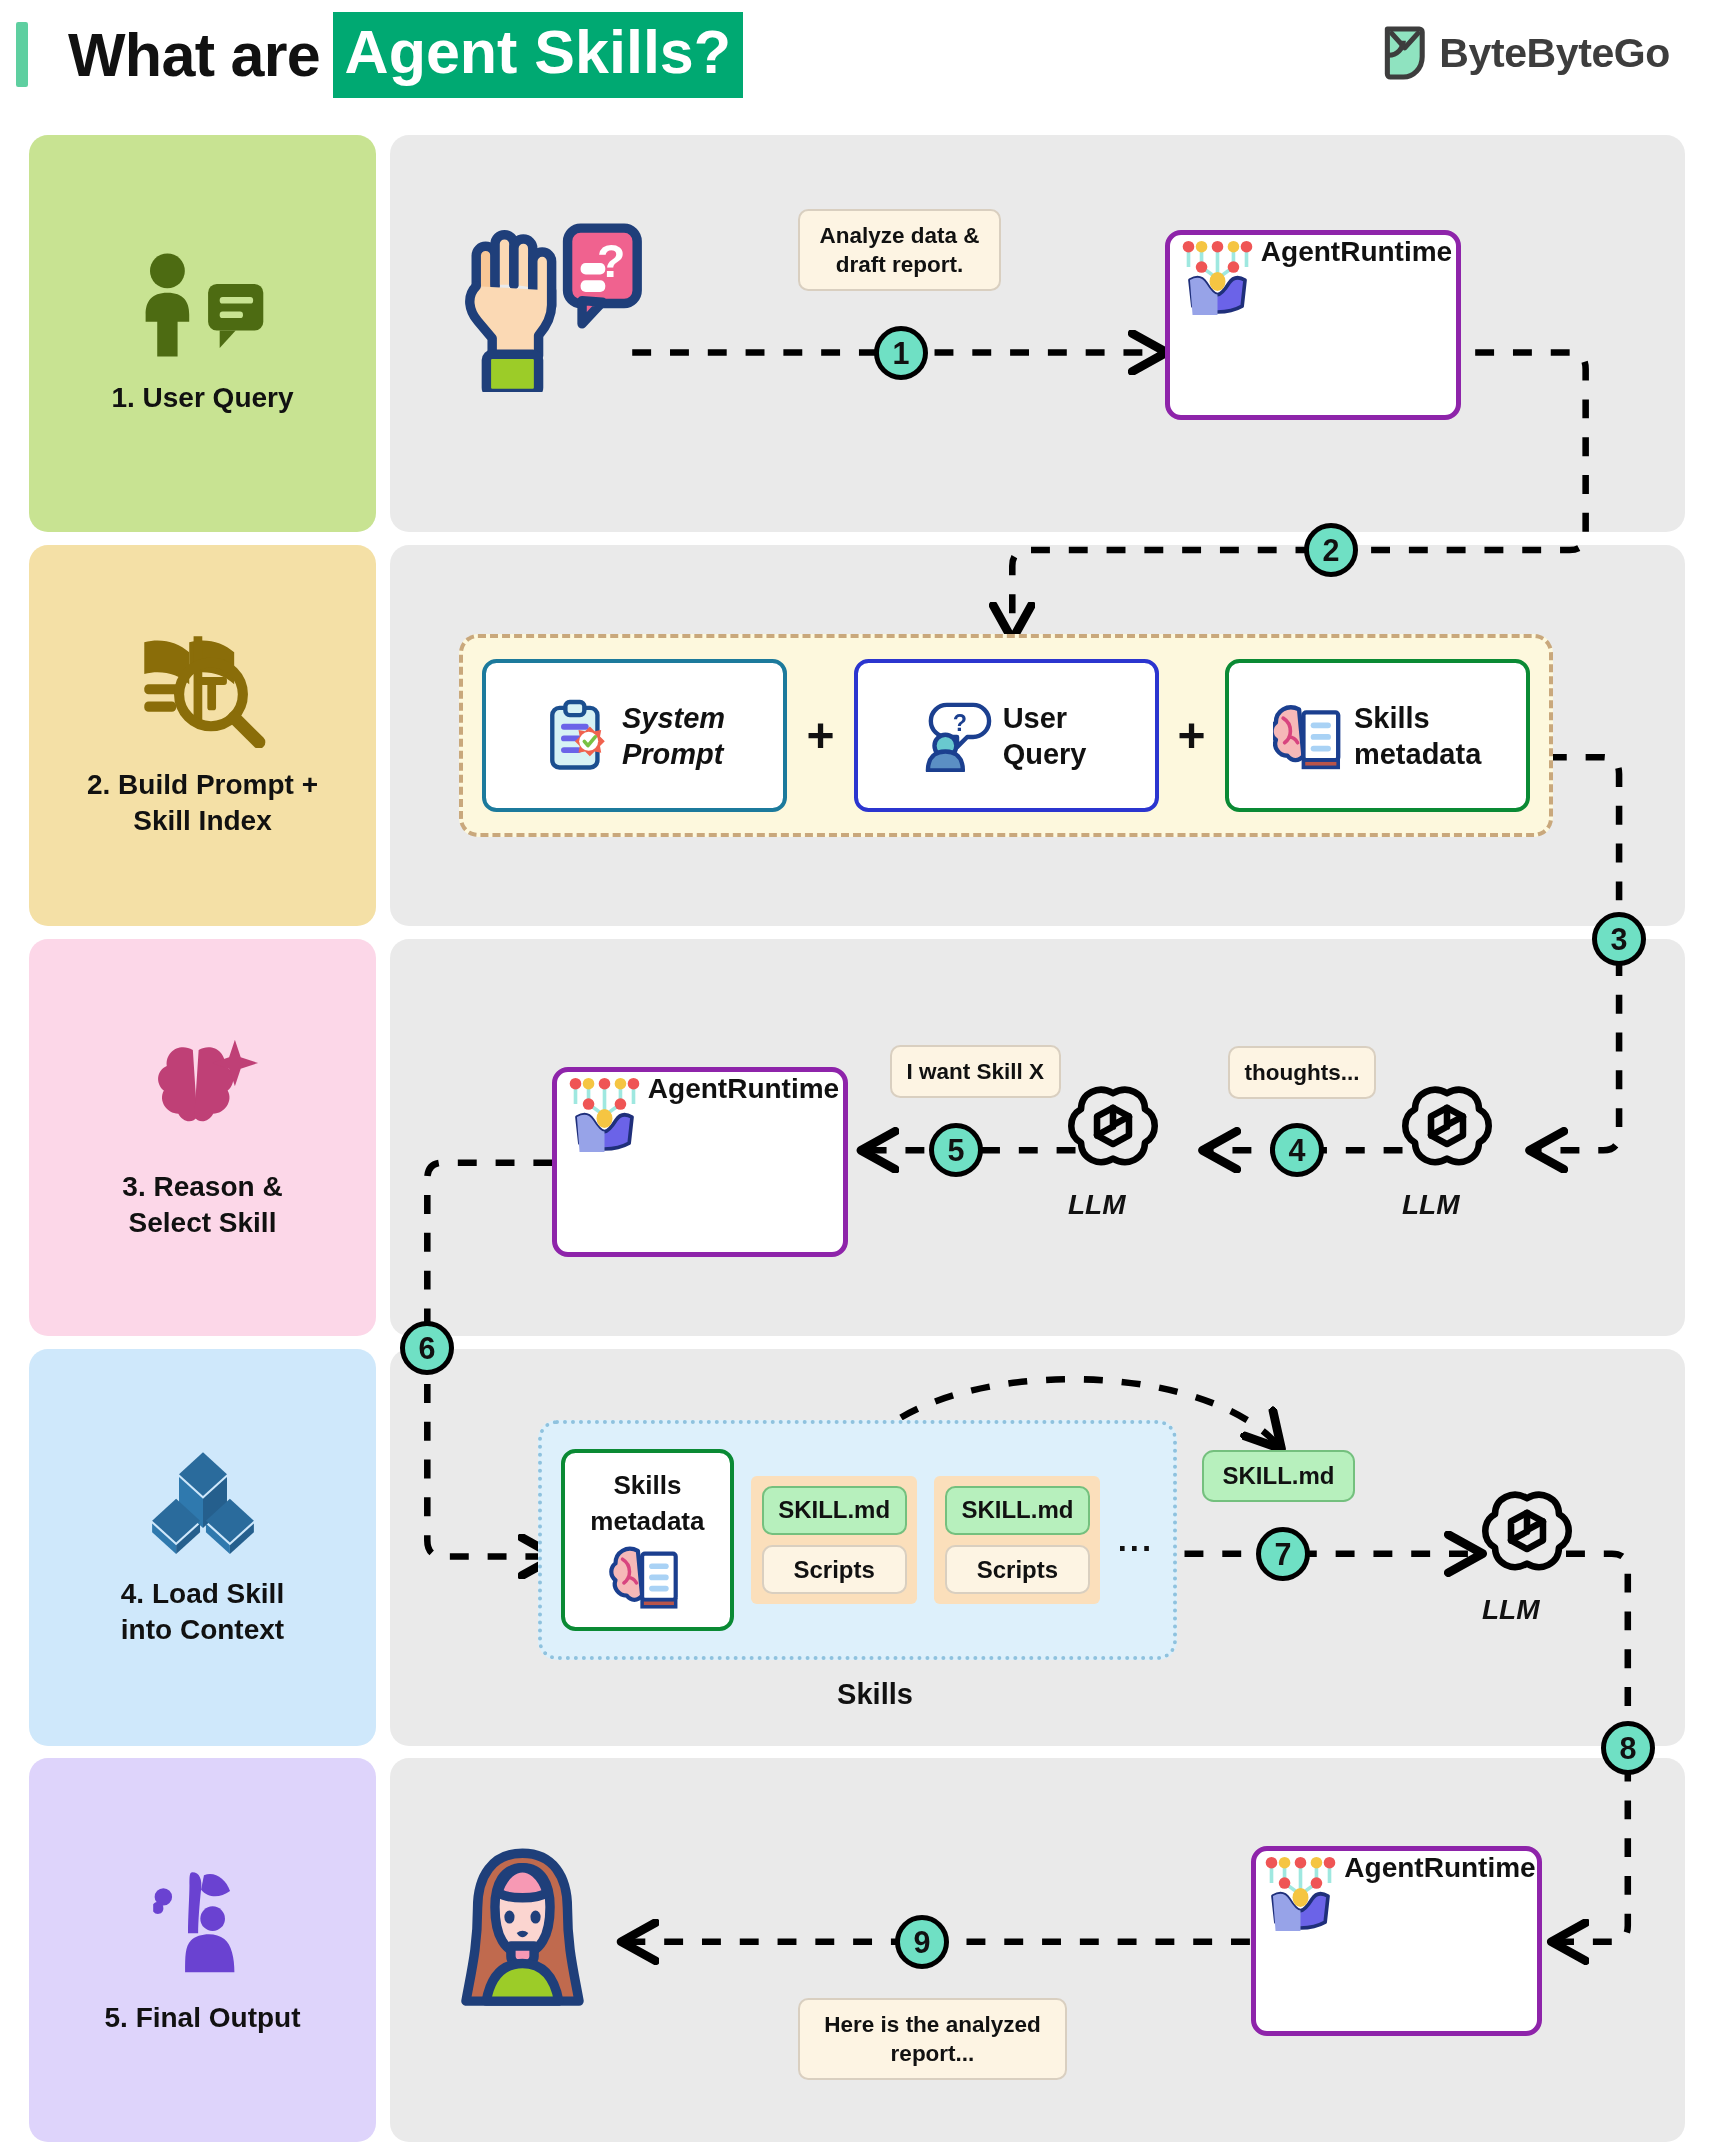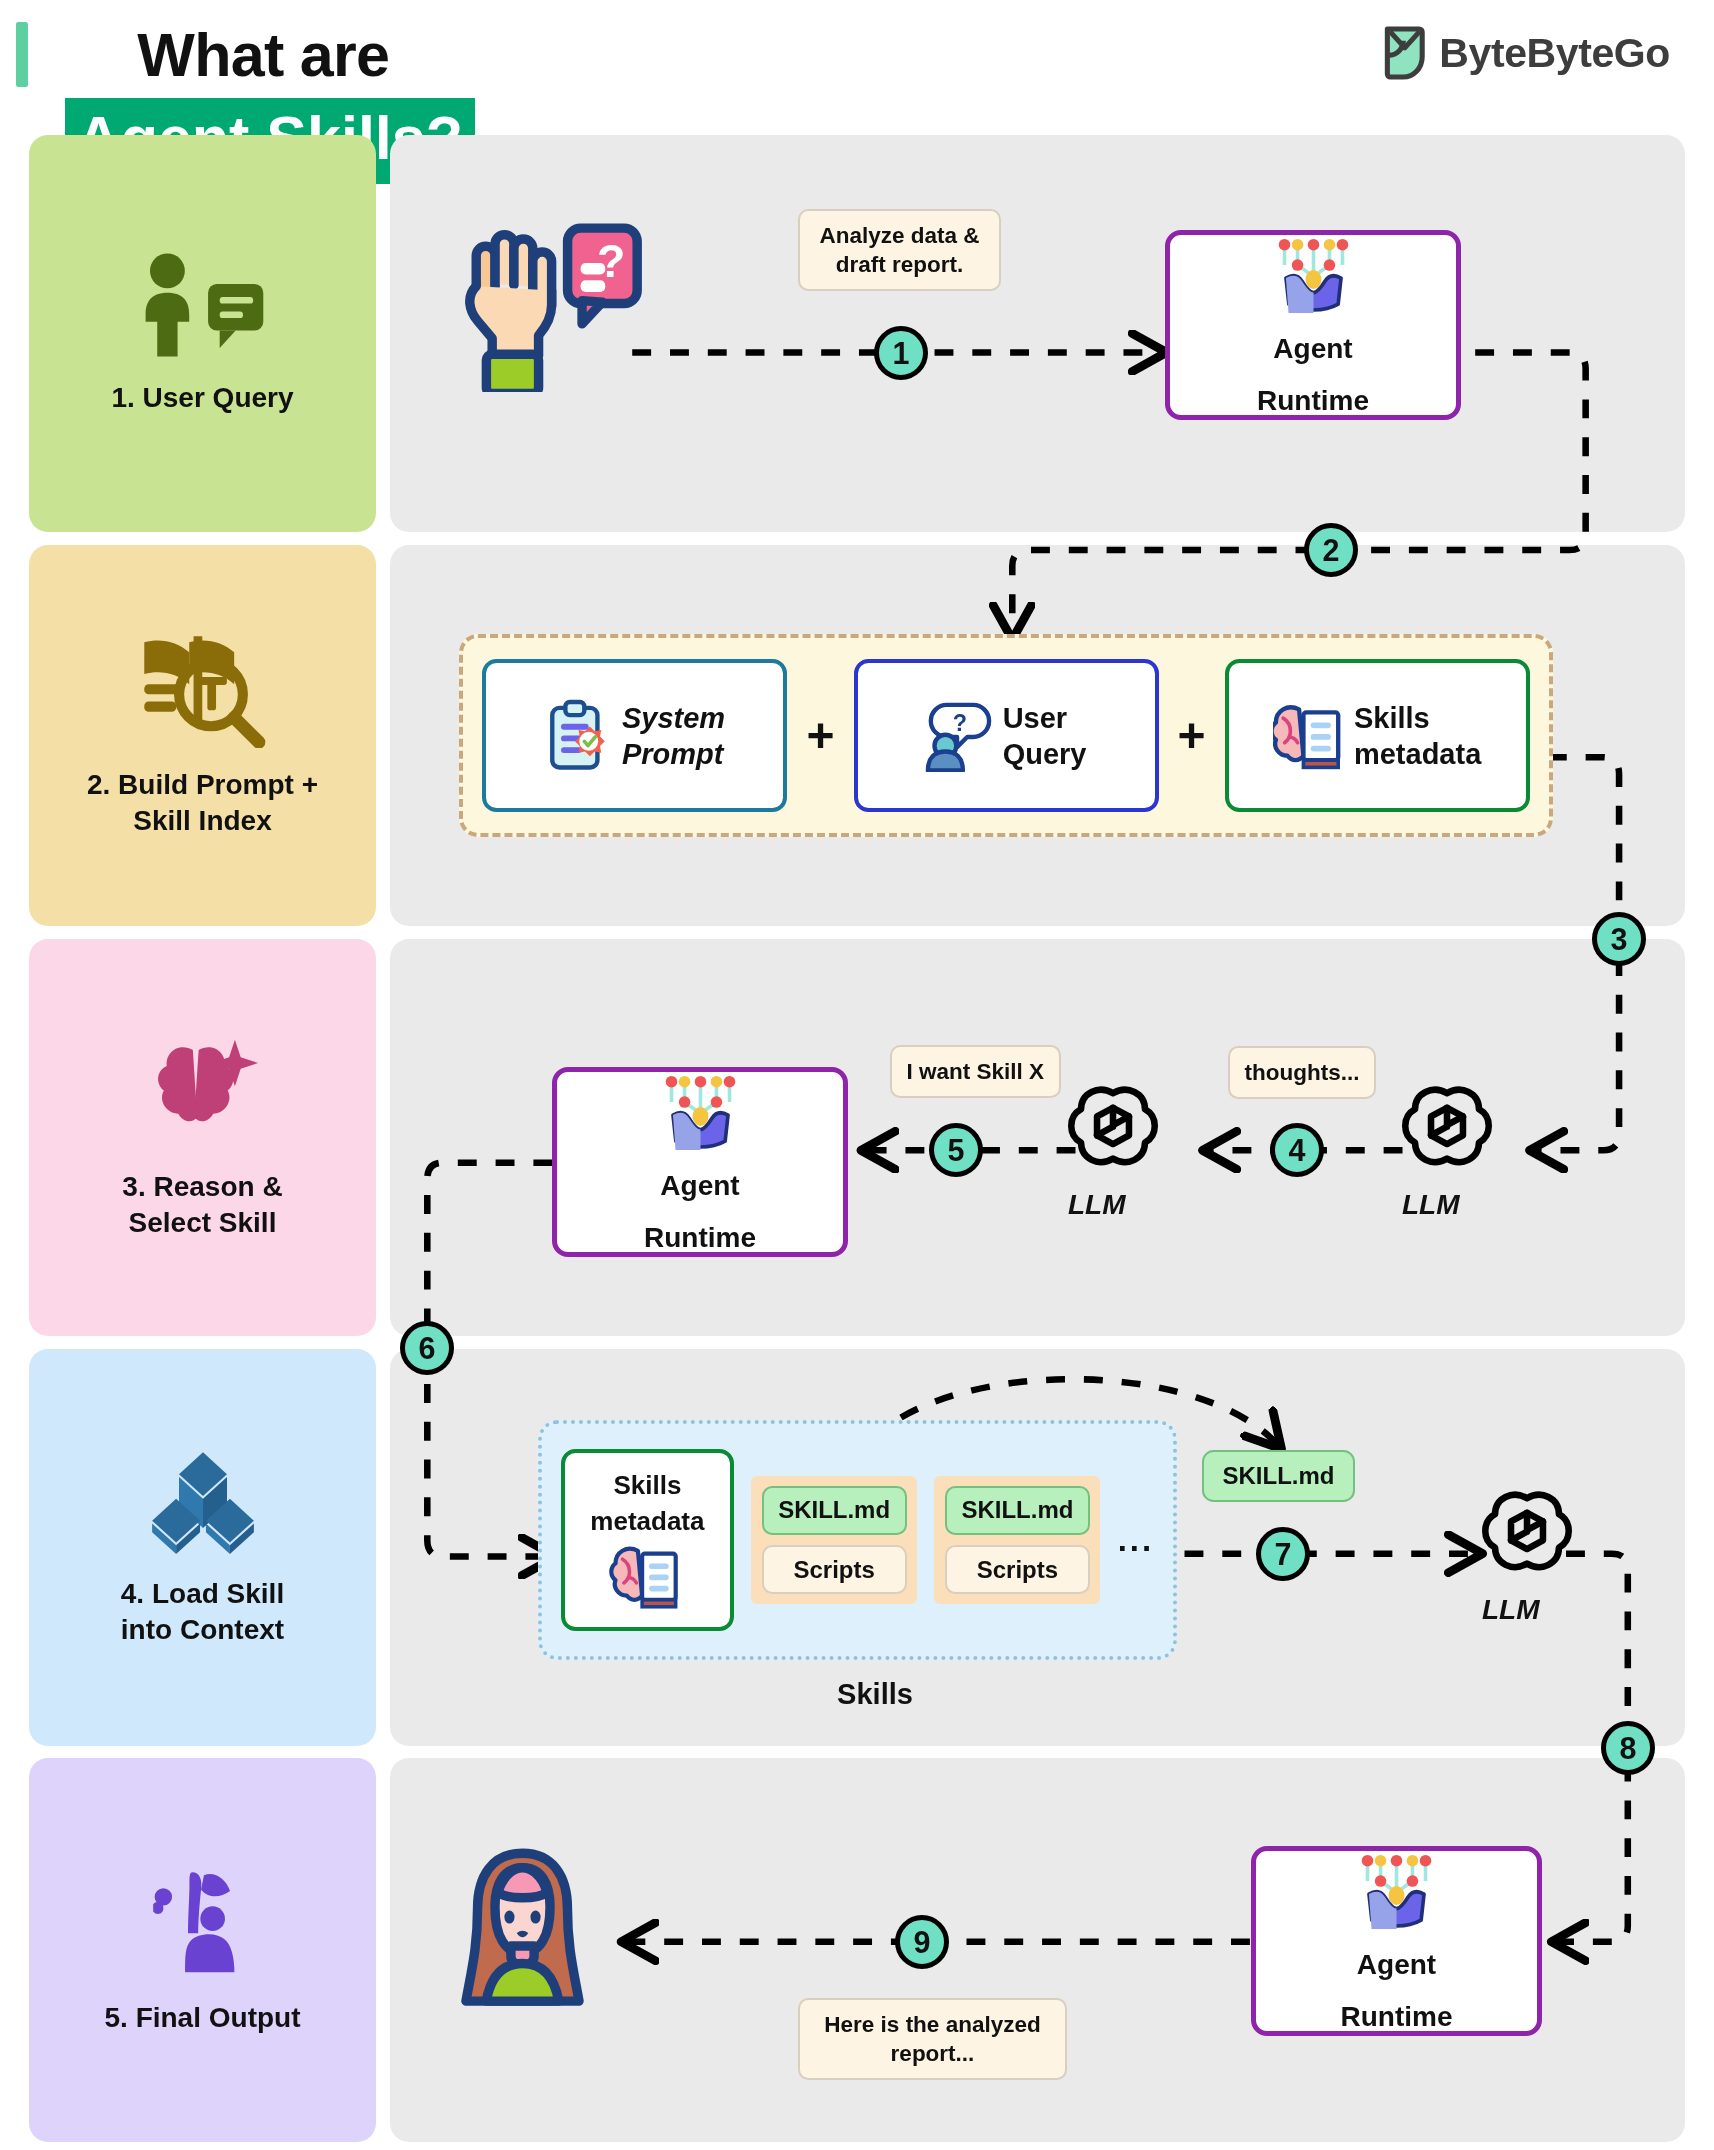--- a/index.html
+++ b/index.html
@@ -11,22 +11,22 @@
   }
   #root { position: relative; width: 1715px; height: 2151px; }
 
   
   #header { position: absolute; left: 0; top: 0; width: 1715px; height: 131px; }
   #title-accent {
     position: absolute; left: 16px; top: 22px; width: 11.6px; height: 65px;
     background: #5ecfa0; border-radius: 2.2px;
   }
   #title-wrap {
-    position: absolute; left: 52px; top: 11.6px;
-    display: flex; align-items: center; white-space: nowrap; flex-direction: column;
+    position: absolute; left: 68px; top: 11.6px;
+    display: flex; align-items: flex-start; white-space: nowrap;
   }
   .title-text {
     font-size: 61px; font-weight: 700; color: #111111;
     letter-spacing: -0.7px; line-height: 86px;
     font-family: "Liberation Sans", sans-serif;
   }
   .title-hl {
     font-size: 61px; font-weight: 700; color: #ffffff;
     background: #00a972; padding: 5.8px 11.6px 10.2px 11.6px;
     line-height: 70px; display: inline-block; margin-left: 13px;
@@ -49,22 +49,22 @@
     background: #eaeaea; border-radius: 19px;
   }
   .step-label {
     font-size: 28px; font-weight: 700; color: #111; text-align: center;
     line-height: 36px; margin-top: 19px; padding: 0 7.3px;
   }
 
   
   .agent-card {
     position: absolute; background: #ffffff; border: 5.1px solid #8e24aa;
-    border-radius: 16px; display: flex; flex-direction: column;
-    align-items: center; justify-content: center; gap: 19px;
+    border-radius: 16px; display: flex; flex-direction: row;
+    justify-content: center; gap: 0;
   }
   .agent-card .lbl {
     font-size: 28px; font-weight: 700; color: #111; text-align: center; line-height: 33px;
   }
 
   .speech {
     position: absolute; background: #fdf4e3; border: 2.2px solid #d9cfc0;
     border-radius: 10.2px; padding: 10.2px 14.5px;
     font-size: 22.5px; font-weight: 700; color: #111; text-align: center;
     line-height: 29px; white-space: pre-line;

